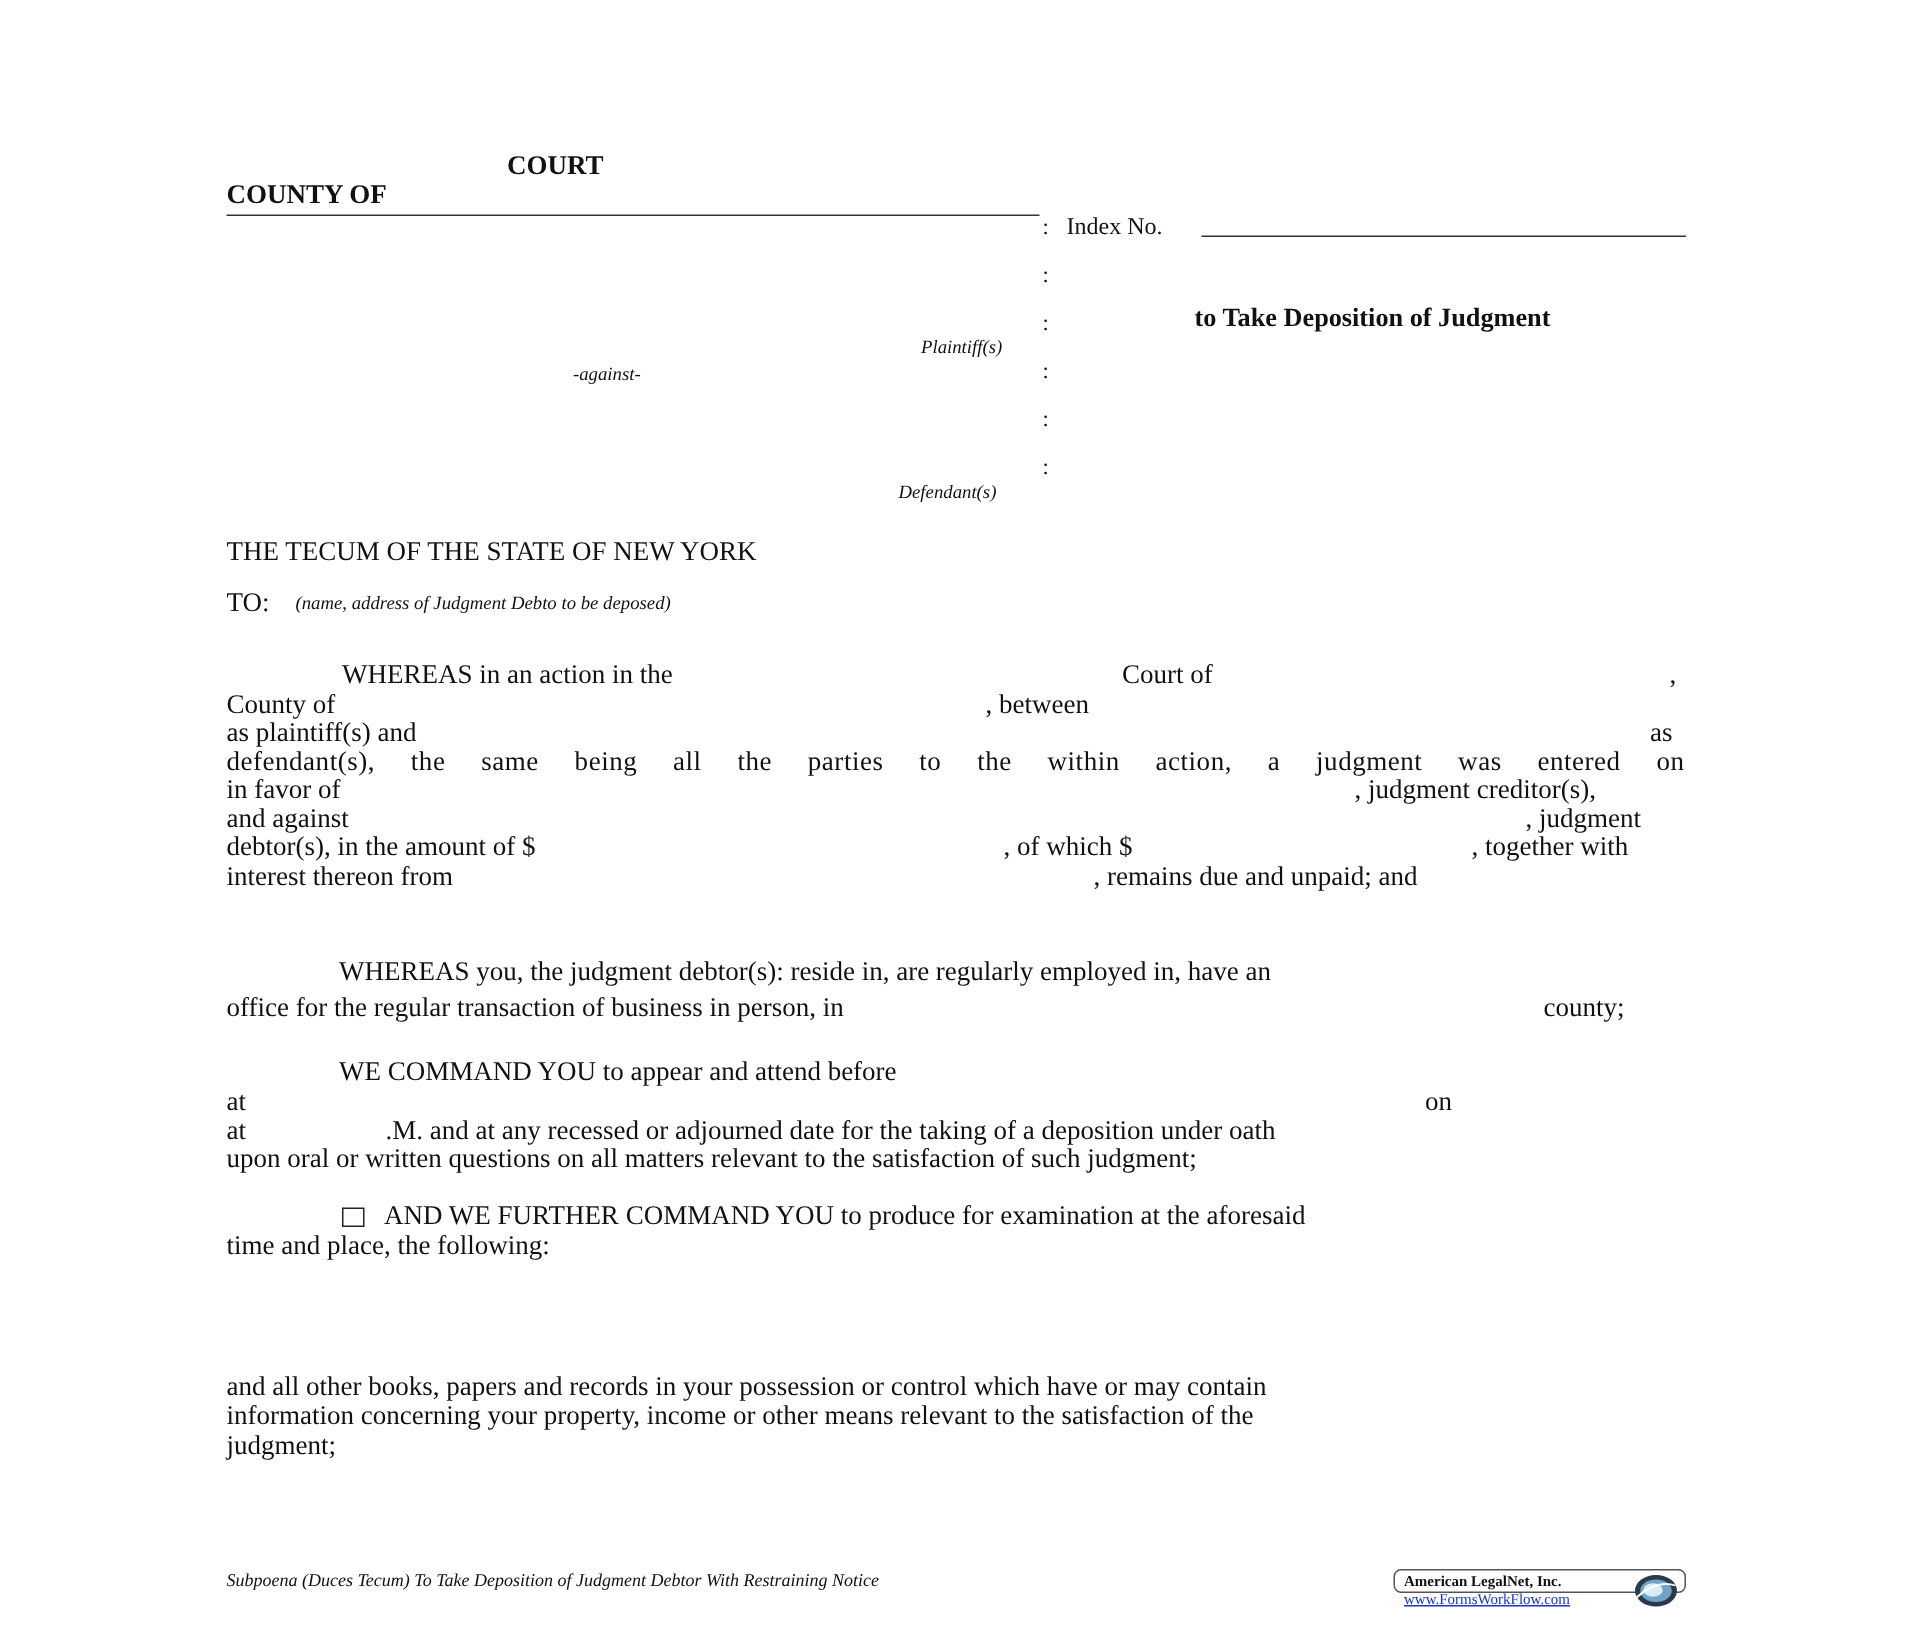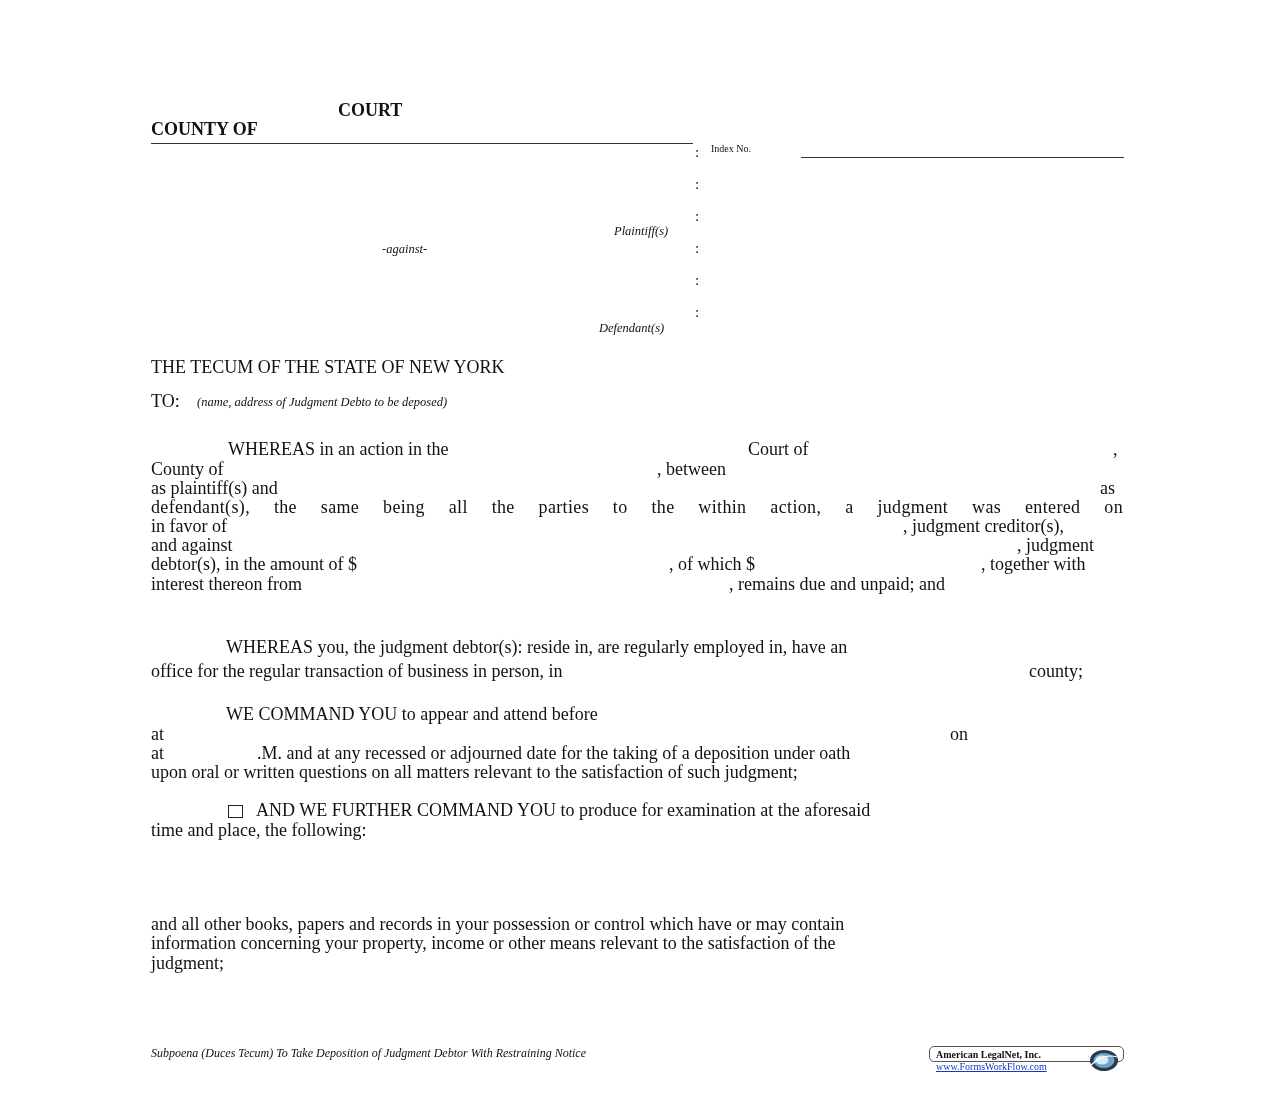--- a/index.html
+++ b/index.html
@@ -22,34 +22,35 @@
   .logo-globe { position: absolute; right: 4px; top: 2px; width: 33px; height: 23px; }
 </style>
 </head>
 <body>
 
 <div class="abs bold t18" style="left:338px; top:100px;">COURT</div>
 <div class="abs bold t18" style="left:151px; top:119px;">COUNTY OF</div>
 <div class="rule" style="left:151px; top:143px; width:542px;"></div>
 
 <div class="colon" style="top:144px;">:</div>
-<div class="abs t17" style="left:711px; top:143px; font-size:10px;">Index No.</div>
+<div class="abs t17" style="left:711px; top:143px; font-size:16px;">Index No.</div>
 <div class="rule" style="left:801px; top:157px; width:323px;"></div>
 
 <div class="colon" style="top:176px;">:</div>
 <div class="colon" style="top:208px;">:</div>
 <div class="colon" style="top:240px;">:</div>
 <div class="colon" style="top:272px;">:</div>
 <div class="colon" style="top:304px;">:</div>
 
 <div class="abs small-ital" style="left:614px; top:224px;">Plaintiff(s)</div>
 <div class="abs small-ital" style="left:382px; top:242px;">-against-</div>
 <div class="abs small-ital" style="left:599px; top:321px;">Defendant(s)</div>
 
 <div class="abs title" style="left:730px; top:202px; width:370px;">
+  <div>to Take Deposition of Judgment</div>
 </div>
 
 <div class="abs t18" style="left:151px; top:357px;">THE TECUM OF THE STATE OF NEW YORK</div>
 <div class="abs t18" style="left:151px; top:391px;">TO:</div>
 <div class="abs ital" style="left:197px; top:395px; font-size:12.5px;">(name, address of Judgment Debto to be deposed)</div>
 
 <div class="abs t18" style="left:228px; top:439px;">WHEREAS in an action in the</div>
 <div class="abs t18" style="left:748px; top:439px;">Court of</div>
 <div class="abs t18" style="left:1113px; top:439px;">,</div>
 

